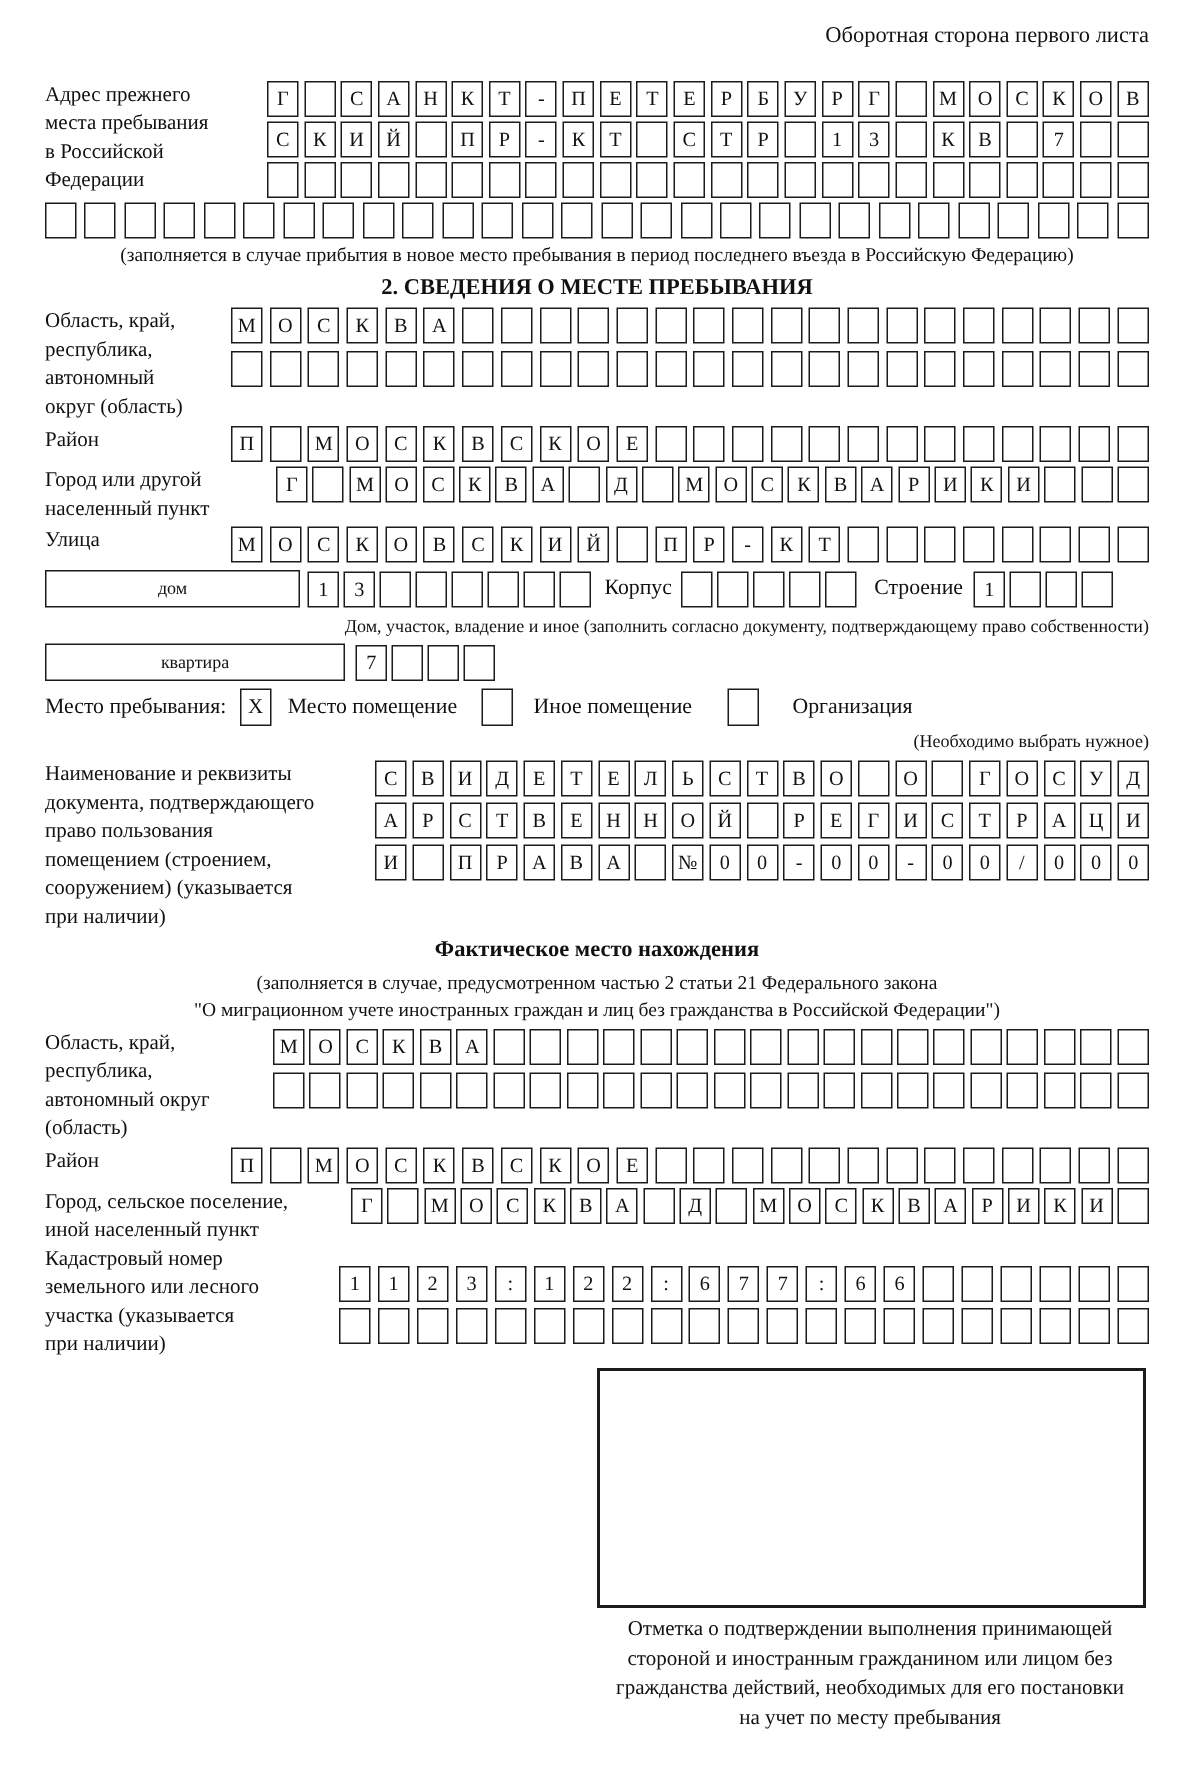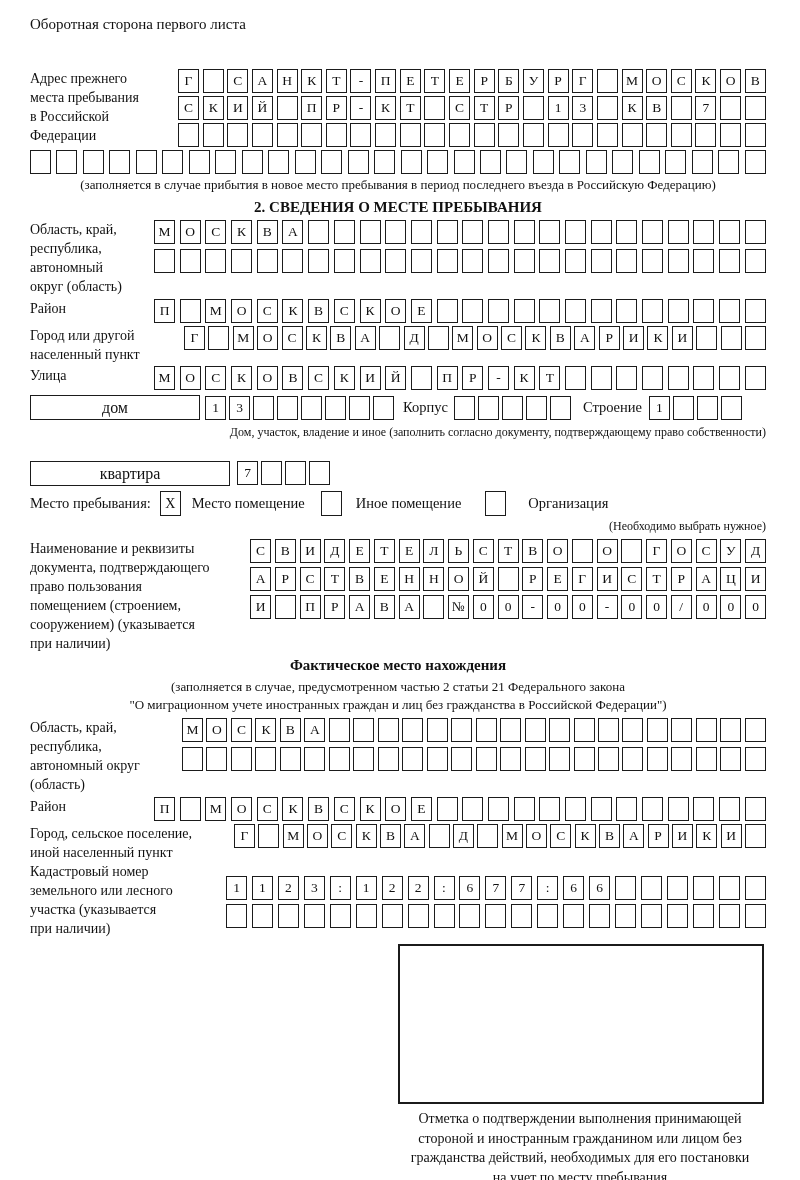--- a/index.html
+++ b/index.html
@@ -1,28 +1,28 @@
 <!DOCTYPE html>
 <html><head>
 <meta charset="utf-8">
 <style>
   * { margin:0; padding:0; box-sizing:border-box; }
   body { background:#fff; color:#111; font-family:"Liberation Serif","DejaVu Serif",serif; }
   .page { position:relative; width:800px; height:1180px; background:#fff; padding:16px 34px 0 30px; overflow:hidden; }
-  .hdr { text-align:left; font-size:15px; margin-bottom:36px; }
+  .hdr { text-align:right; font-size:15px; margin-bottom:21px; }
   .lbl { font-size:14px; line-height:19px; white-space:pre-line; }
   .frow { display:flex; align-items:flex-start; }
   .cells { display:flex; justify-content:space-between; flex:1 1 auto; }
   .cellwrap { display:flex; flex-direction:column; gap:3px; flex:1 1 auto; }
   .cell { width:21px; height:24px; border:1.6px solid #1b1b1b; font-size:13.5px;
           display:flex; align-items:center; justify-content:center; flex:0 0 auto; background:#fff; }
   .note { font-size:12px; line-height:18px;text-align:right; }
   .cnote { text-align:center; font-size:13px; line-height:18px; white-space:pre-line; }
   .title { text-align:center; font-weight:bold; font-size:15px; }
-  .widebox { border:1.6px solid #1b1b1b; height:25px; display:flex; align-items:center; justify-content:center; font-size:16px; background:#fff; }
+  .widebox { border:1.6px solid #1b1b1b; height:25px; display:flex; align-items:center; justify-content:center; font-size:12px; background:#fff; }
   .inlbl { font-size:14.5px; line-height:25px; }
   .chk { width:21px; height:25px; border:1.6px solid #1b1b1b; font-size:14px; display:flex; align-items:center; justify-content:center; flex:0 0 auto; }
   .stamp { border:2px solid #1b1b1b; width:366px; height:160px; margin-left:368px; background:#fff; }
   .caption { margin-left:350px; width:400px; text-align:center; font-size:14px; line-height:19.5px; white-space:pre-line; }
 </style>
 </head>
 <body>
 
 <div class="page">
 
@@ -323,21 +323,21 @@
     <div class="inlbl" style="margin-left:12px;">Строение</div>
     <div class="cells" style="width:93px; margin-left:7px; flex:0 0 auto;">
         <div class="cell">1</div>
         <div class="cell"></div>
         <div class="cell"></div>
         <div class="cell"></div>
       </div>
   </div>
   <div class="note" style="margin-top:3px;">Дом, участок, владение и иное (заполнить согласно документу, подтверждающему право собственности)</div>
 
-  <div class="frow" style="margin-top:20px; align-items:flex-start;">
+  <div class="frow" style="margin-top:3px; align-items:flex-end;">
     <div class="widebox" style="width:200px;">квартира</div>
     <div class="cells" style="width:93px; margin-left:7px; flex:0 0 auto;">
         <div class="cell">7</div>
         <div class="cell"></div>
         <div class="cell"></div>
         <div class="cell"></div>
       </div>
   </div>
 
   <div class="frow" style="margin-top:5px; align-items:flex-start;">

